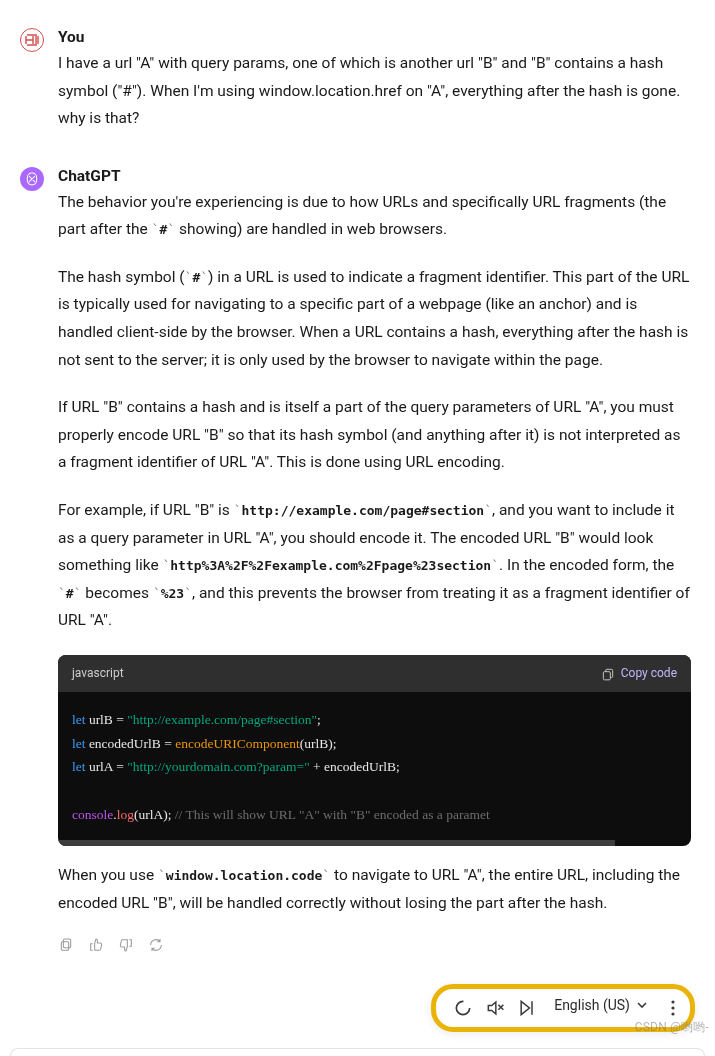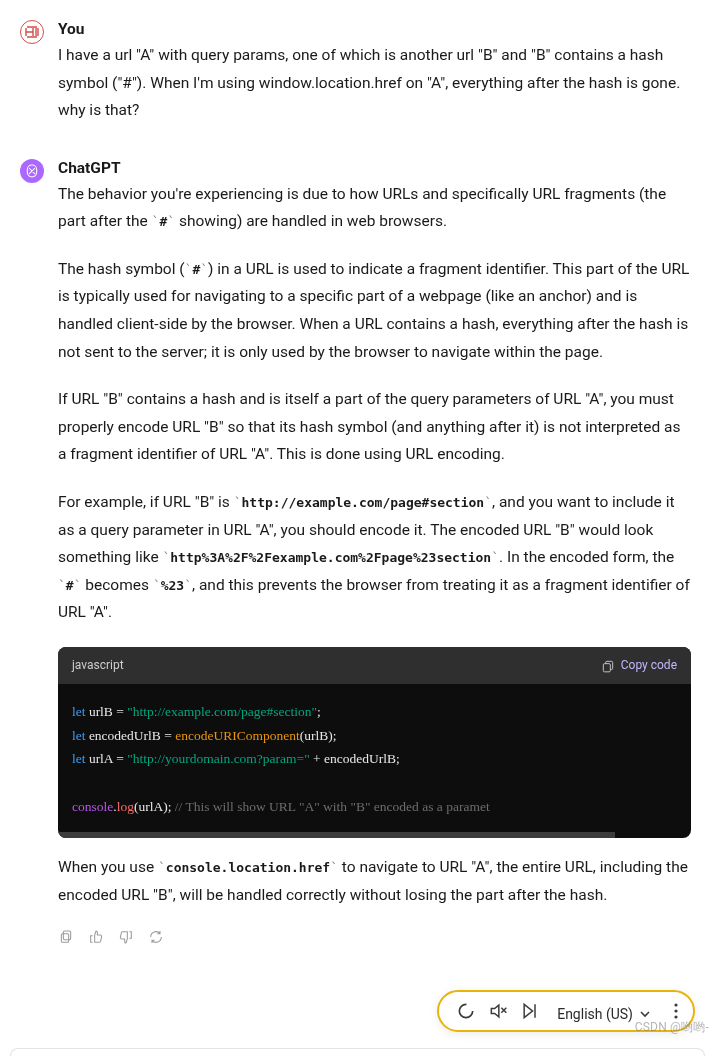--- a/index.html
+++ b/index.html
@@ -5,21 +5,21 @@
   * { box-sizing: border-box; margin: 0; padding: 0; }
   body {
     font-family: -apple-system, BlinkMacSystemFont, "Segoe UI", Roboto, Helvetica, Arial, sans-serif;
     background: #ffffff;
     color: #1a1a1a;
     width: 715px;
     height: 1056px;
     overflow: hidden;
     position: relative;
   }
-  .conversation { padding: 20px 24px 0 20px; }
+  .conversation { padding: 20px 24px 0 20px; margin-top: 8px; }
   .turn { display: flex; gap: 14px; margin-bottom: 34px; }
   .avatar {
     width: 24px; height: 24px; flex-shrink: 0;
     display: flex; align-items: center; justify-content: center;
     border-radius: 50%;
     margin-top: 0;
   }
   .avatar.user svg { width: 24px; height: 24px; }
   .avatar.assistant {
     background: #ab68ff;
@@ -107,24 +107,24 @@
   .feedback-bar .icon-btn {
     cursor: pointer;
     display: inline-flex;
   }
   .feedback-bar svg { width: 16px; height: 16px; stroke: #9b9b9b; fill: none; stroke-width: 1.6; }
   .bottom-bar {
     position: absolute;
     right: 20px;
     bottom: 24px;
     display: flex;
-    align-items: flex-end;
+    align-items: flex-start;
     gap: 10px;
     background: #ffffff;
-    border: 2px solid #eab308;
+    border: 5px solid #eab308;
     border-radius: 22px;
     padding: 8px 8px 8px 16px;
     box-shadow: 0 2px 10px rgba(0,0,0,0.08);
   }
   .bb-icon {
     width: 22px; height: 22px;
     display: inline-flex; align-items: center; justify-content: center;
     color: #3b3b3b;
     cursor: pointer;
   }
@@ -226,21 +226,21 @@
 <pre><span class="tk-kw">let</span><span> urlB = </span><span class="tk-str">"http://example.com/page#section"</span><span>;</span>
 <span class="tk-kw">let</span><span> encodedUrlB = </span><span class="tk-fn">encodeURIComponent</span><span>(urlB);</span>
 <span class="tk-kw">let</span><span> urlA = </span><span class="tk-str">"http://yourdomain.com?param="</span><span> + encodedUrlB;</span>
 
 <span class="tk-obj">console</span><span class="tk-punc">.</span><span class="tk-method">log</span><span>(urlA); </span><span class="tk-comment">// This will show URL "A" with "B" encoded as a paramet</span></pre>
             <div class="code-scrollbar"></div>
           </div>
         </div>
 
         <p>
-          <span>When you use </span><code class="inline">console.location.href</code><span> to navigate to URL "A", the entire URL, including the encoded URL "B", will be handled correctly without losing the part after the hash.</span>
+          <span>When you use </span><code class="inline">window.location.code</code><span> to navigate to URL "A", the entire URL, including the encoded URL "B", will be handled correctly without losing the part after the hash.</span>
         </p>
 
         <div class="feedback-bar">
           <span class="icon-btn">
             <svg viewBox="0 0 24 24">
                 <rect x="8" y="3" width="11" height="13" rx="2"></rect>
                 <rect x="5" y="7" width="11" height="13" rx="2"></rect>
               </svg>
           </span>
           <span class="icon-btn">

